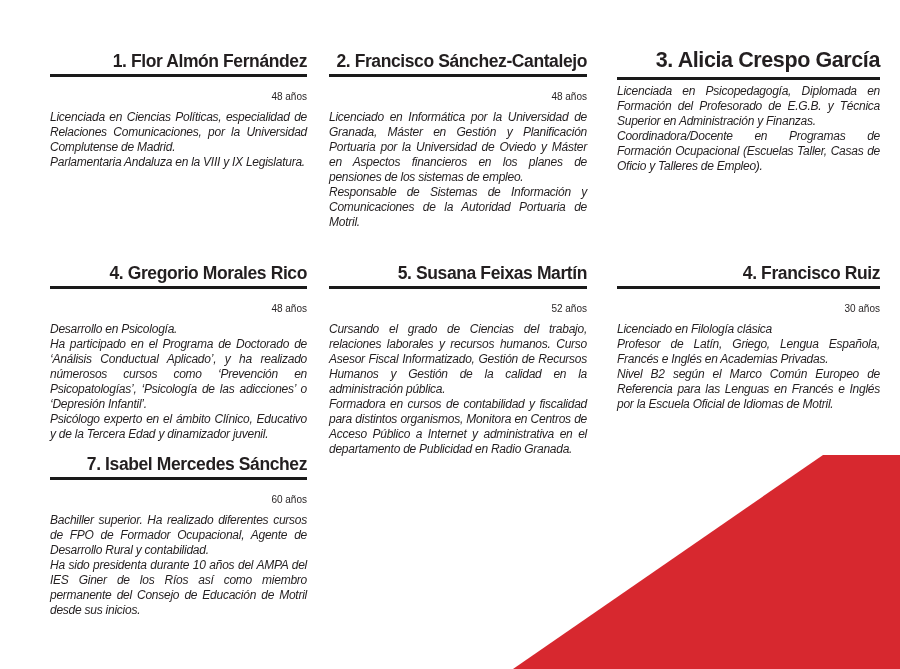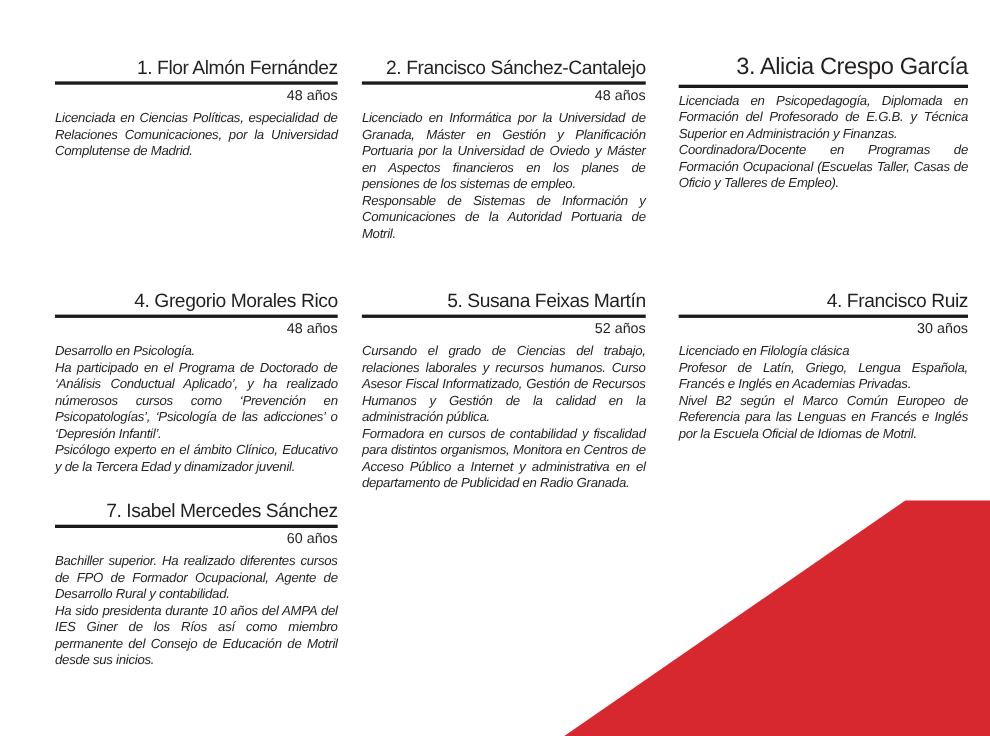--- a/index.html
+++ b/index.html
@@ -16,38 +16,38 @@
   .p1 { left: 50px;  top: 48px;  width: 257px; }
   .p2 { left: 329px; top: 48px;  width: 258px; }
   .p3 { left: 617px; top: 44px;  width: 263px; }
   .p4 { left: 50px;  top: 260px; width: 257px; }
   .p5 { left: 329px; top: 260px; width: 258px; }
   .p6 { left: 617px; top: 260px; width: 263px; }
   .p7 { left: 50px;  top: 451px; width: 257px; }
 
   .name {
     margin: 0;
-    font-weight: 400;
+    font-weight: 700;
     font-size: 17.5px;
     line-height: 26px;
     text-align: right;
     letter-spacing: -0.4px;
     white-space: nowrap;
   }
   .p3 .name { font-size: 21.5px; line-height: 33px; }
 
   .rule {
     height: 0;
     border-top: 3px solid #1a1a1a;
   }
   .age {
-    font-size: 13px;
+    font-size: 10px;
     line-height: 18px;
     text-align: right;
-    margin-top: 1px;
+    margin-top: 11px;
   }
   .bio {
     margin-top: 4px;
     font-style: italic;
     font-size: 12px;
     line-height: 15px;
     text-align: justify;
     letter-spacing: -0.25px;
   }
   .bio p { margin: 0; }
@@ -67,20 +67,21 @@
   <svg class="ribbon" viewBox="0 0 900 669" xmlns="http://www.w3.org/2000/svg" aria-hidden="true">
     <polygon points="823,455 900,455 900,669 513,669" fill="#d7282f"></polygon>
   </svg>
 
   <section class="profile p1">
     <h2 class="name">1. Flor Almón Fernández</h2>
     <div class="rule"></div>
     <div class="age">48 años</div>
     <div class="bio">
       <p>Licenciada en Ciencias Políticas, especialidad de Relaciones Comunicaciones, por la Universidad Complutense de Madrid.</p>
+      <p>Parlamentaria Andaluza en la VIII y IX Legislatura.</p>
     </div>
   </section>
 
   <section class="profile p2">
     <h2 class="name">2. Francisco Sánchez-Cantalejo</h2>
     <div class="rule"></div>
     <div class="age">48 años</div>
     <div class="bio">
       <p>Licenciado en Informática por la Universidad de Granada, Máster en Gestión y Planificación Portuaria por la Universidad de Oviedo y Máster en Aspectos financieros en los planes de pensiones de los sistemas de empleo.</p>
       <p>Responsable de Sistemas de Información y Comunicaciones de la Autoridad Portuaria de Motril.</p>

